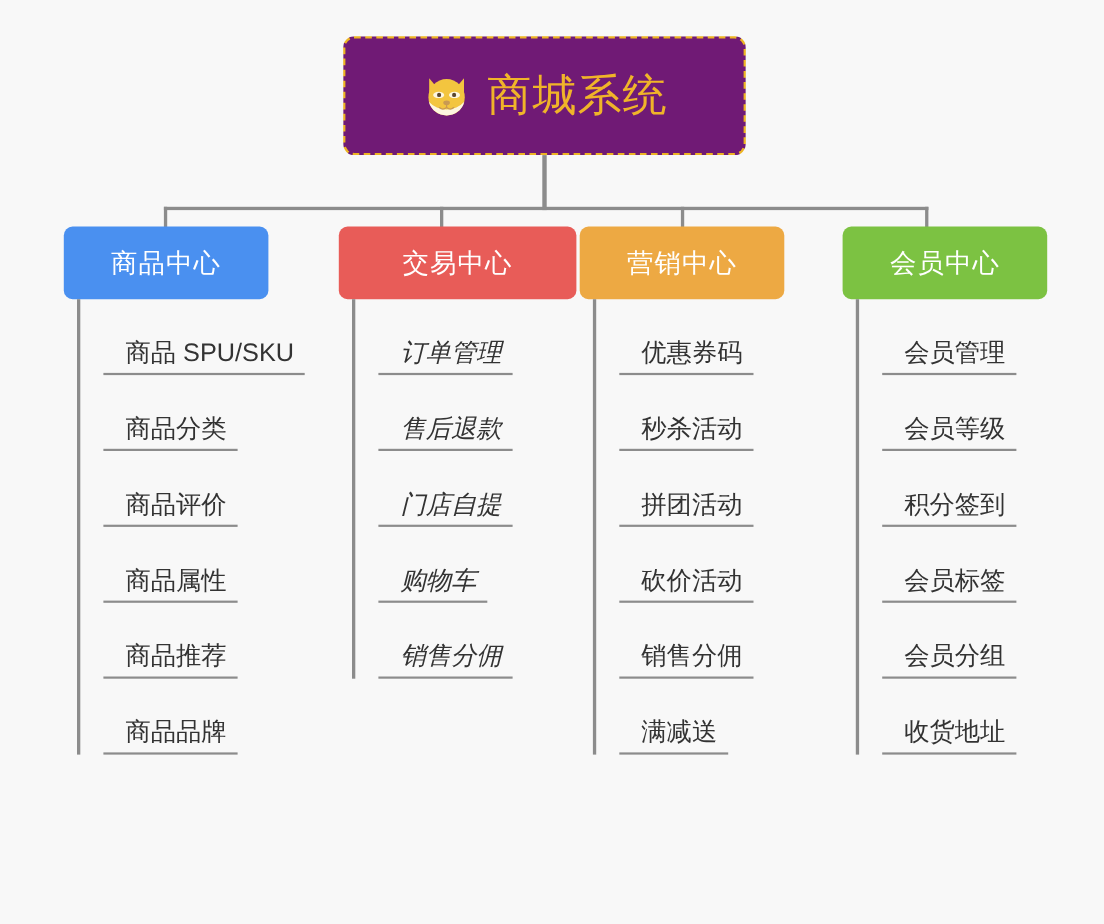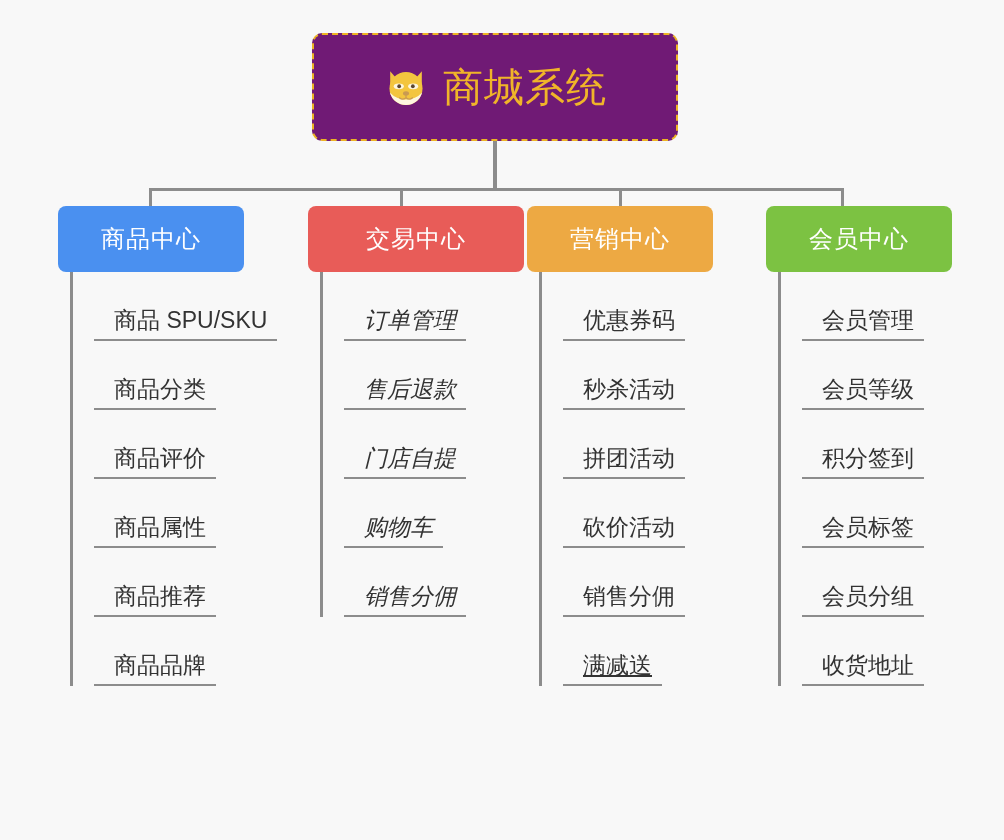--- a/index.html
+++ b/index.html
@@ -203,21 +203,21 @@
       <div class="leaf">
           <span class="leaf-text" style="border-bottom-color: rgb(140, 140, 140); margin-top: 36px;">拼团活动</span>
         </div>
       <div class="leaf">
           <span class="leaf-text" style="border-bottom-color: rgb(140, 140, 140);">砍价活动</span>
         </div>
       <div class="leaf">
           <span class="leaf-text" style="border-bottom-color: rgb(140, 140, 140);">销售分佣</span>
         </div>
       <div class="leaf">
-          <span class="leaf-text" style="border-bottom-color: rgb(140, 140, 140); text-decoration: underline;">满减送</span>
+          <span class="leaf-text" style="border-bottom-color: rgb(140, 140, 140);">满减送</span>
         </div>
     </div>
   </div>
 
   <div class="column" style="left:766px; width:186px;">
     <div class="cat-header" style="width: 186px; background: rgb(124, 194, 66);">
       <span>会员中心</span>
     </div>
     <div class="leaf-list" style="margin-left:12px;">
       <div class="spine" style="background: rgb(140, 140, 140);"></div>

